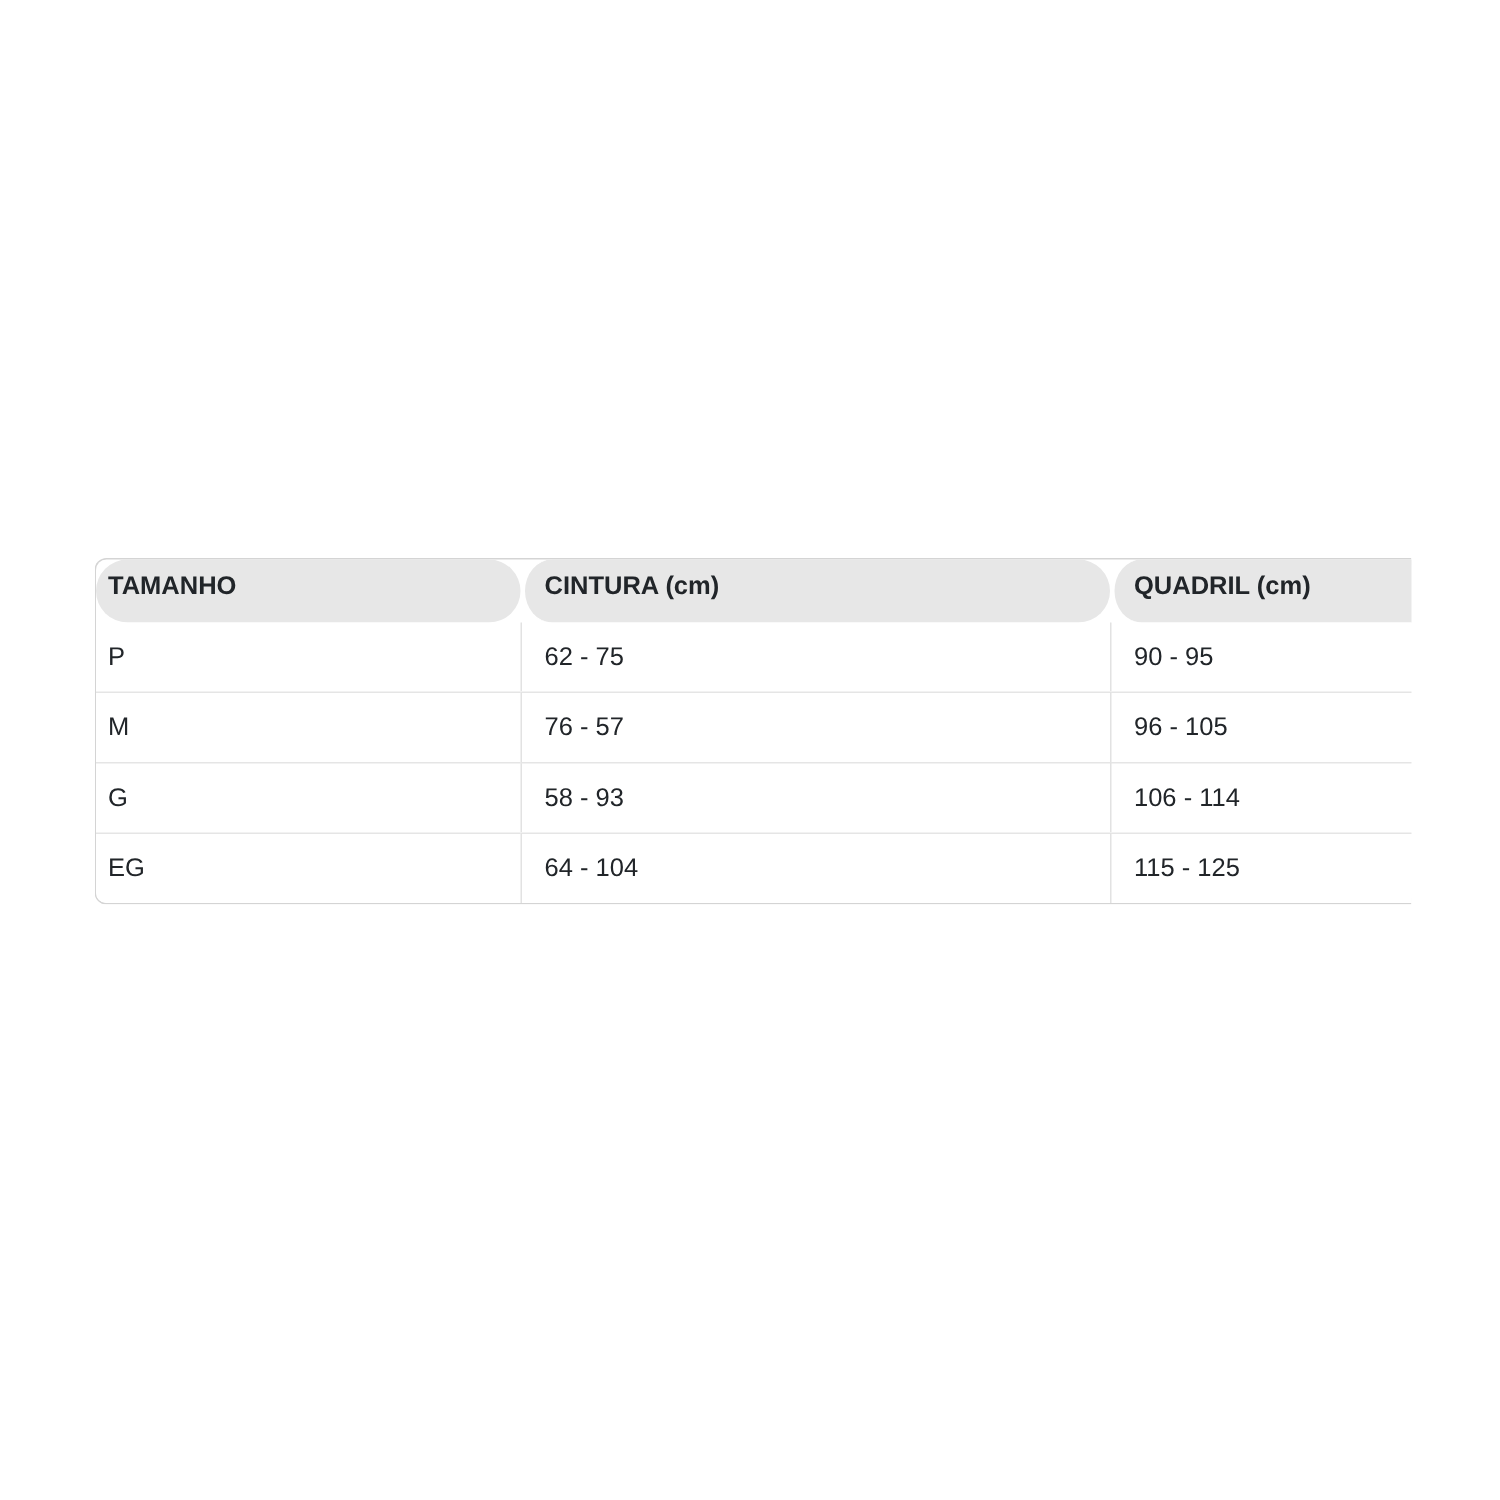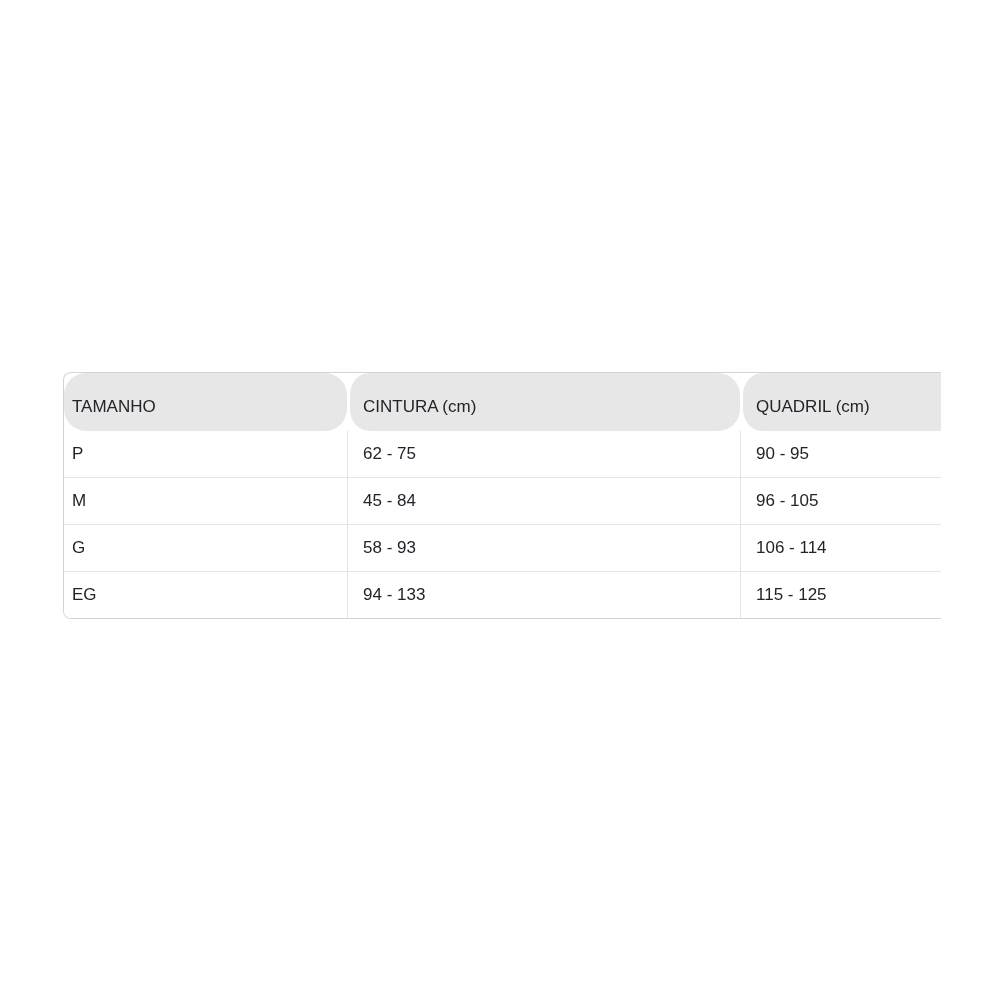--- a/index.html
+++ b/index.html
@@ -42,22 +42,22 @@
     line-height: 20px;
     color: var(--text-color);
   }
   col.c1 { width: 283px; }
   col.c2 { width: 393px; }
   col.c3 { width: 384px; }
 
   th {
     background: var(--header-bg);
     text-align: left;
-    font-weight: 400;
-    padding: 24px 10px 14px 8px;
+    font-weight: 700;
+    padding: 8px 10px 14px 8px;
     white-space: nowrap;
     border-radius: 22px;
   }
   th:not(:first-child) { border-left: 3px solid #ffffff; padding-left: 13px; }
 
   td {
     padding: 13px 10px 13px 8px;
     background: #fff;
     white-space: nowrap;
   }
@@ -83,29 +83,29 @@
         </tr>
       </thead>
       <tbody>
         <tr>
           <td>P</td>
           <td>62 - 75</td>
           <td>90 - 95</td>
         </tr>
         <tr>
           <td>M</td>
-          <td>45 - 84</td>
+          <td>76 - 57</td>
           <td>96 - 105</td>
         </tr>
         <tr>
           <td>G</td>
           <td>58 - 93</td>
           <td>106 - 114</td>
         </tr>
         <tr>
           <td>EG</td>
-          <td>94 - 133</td>
+          <td>64 - 104</td>
           <td>115 - 125</td>
         </tr>
       </tbody>
     </table>
   </div>
 </div>
 
 </body></html>

